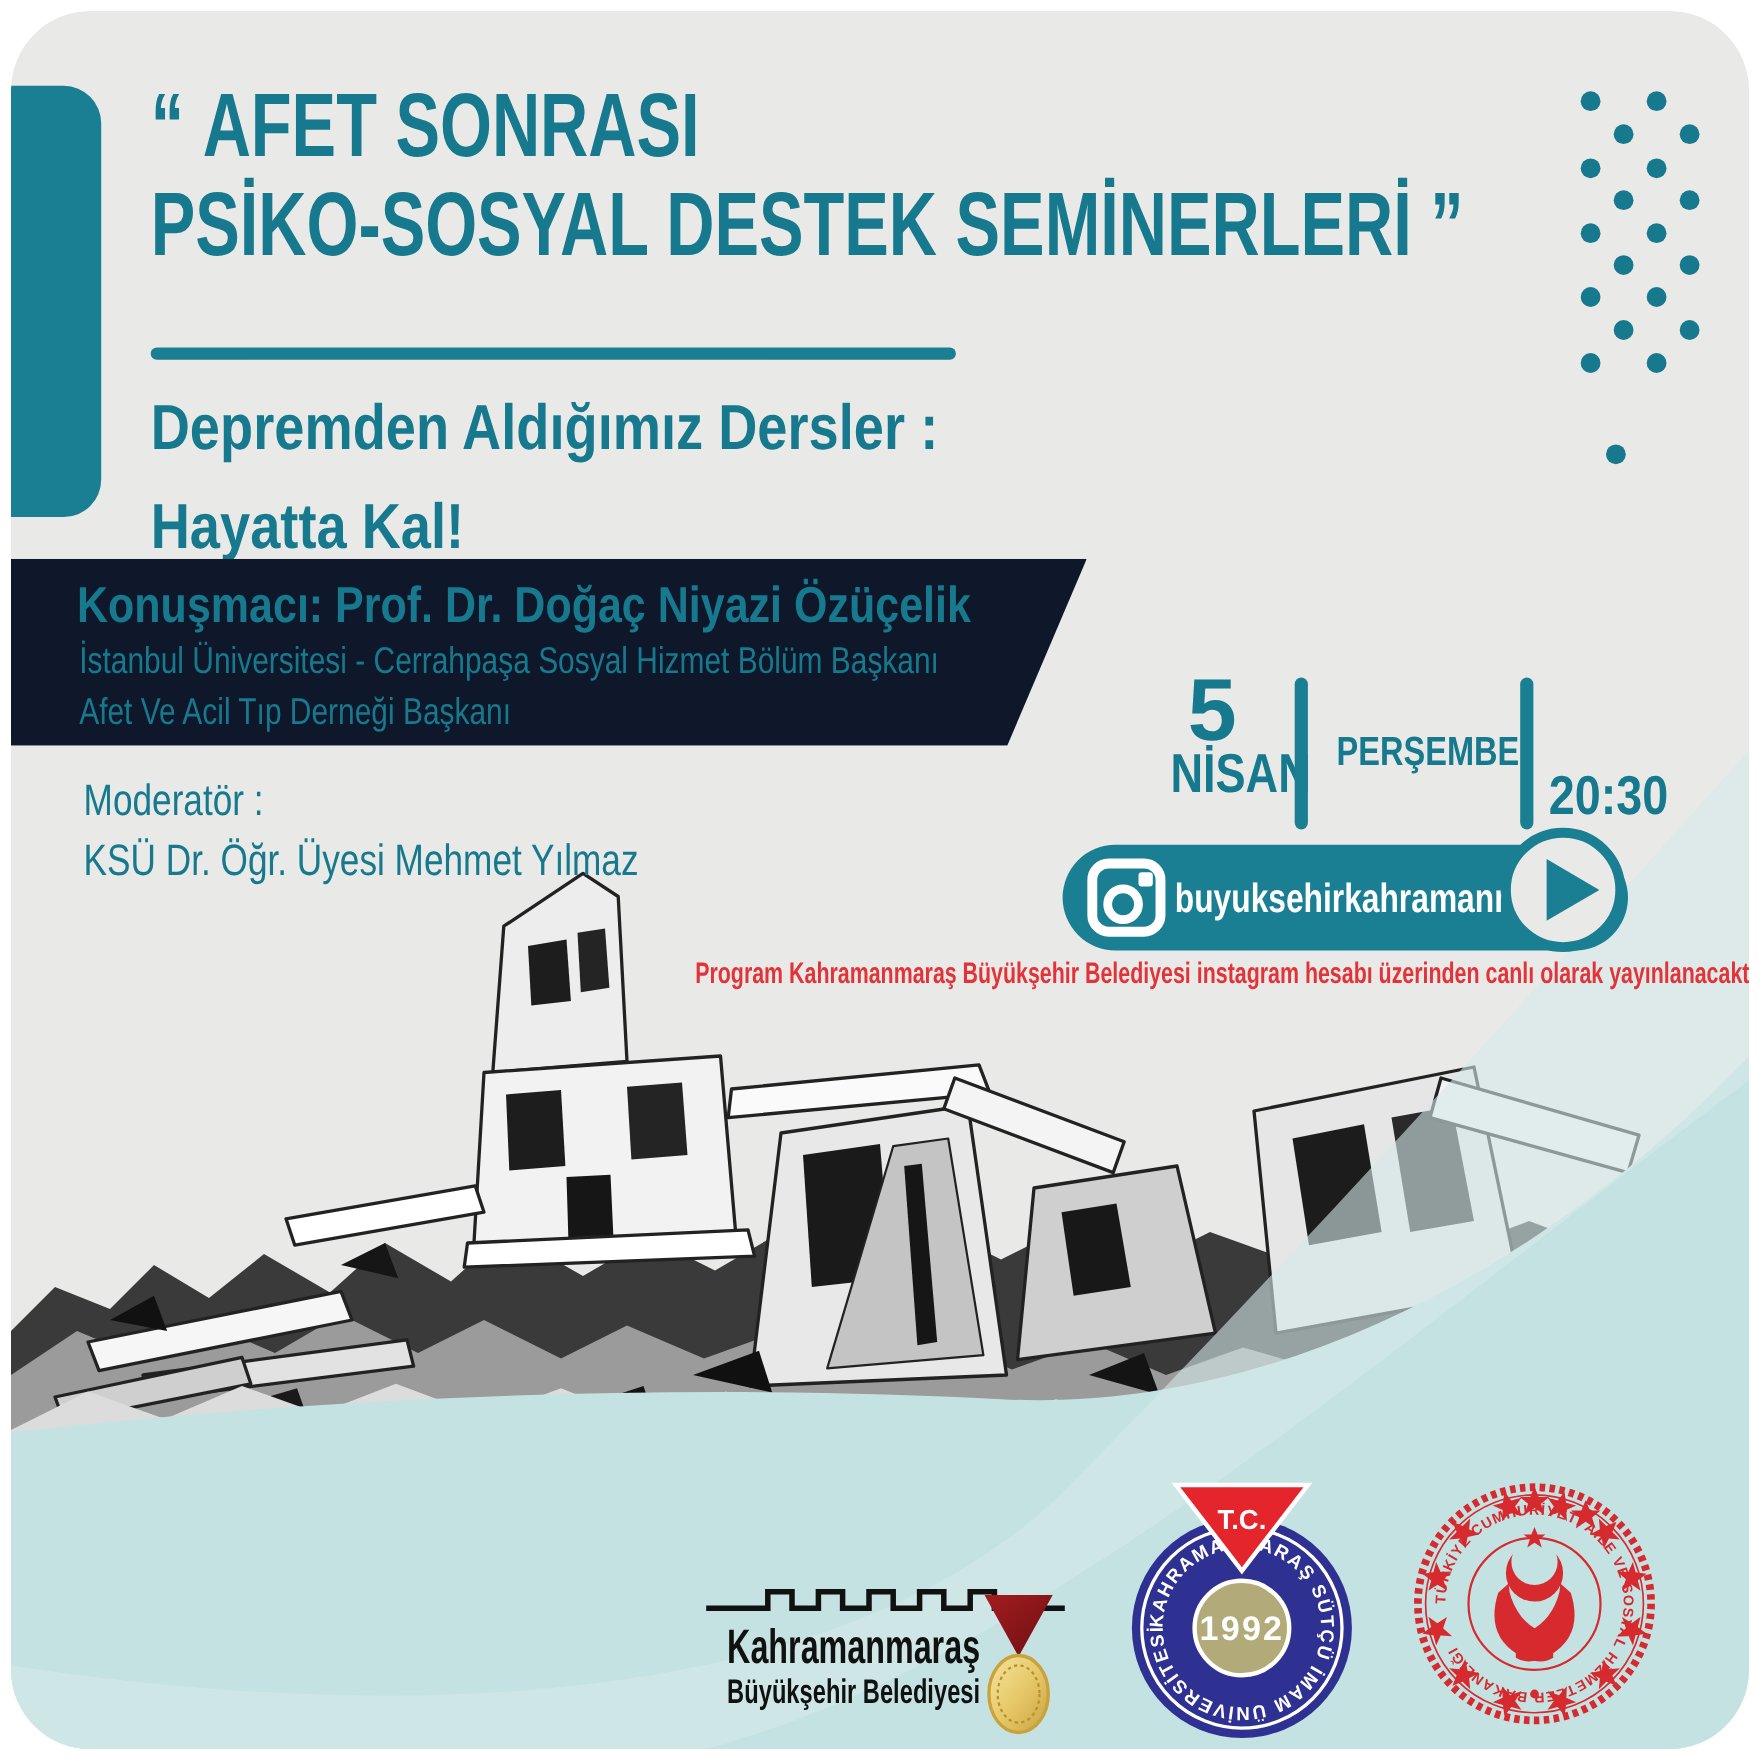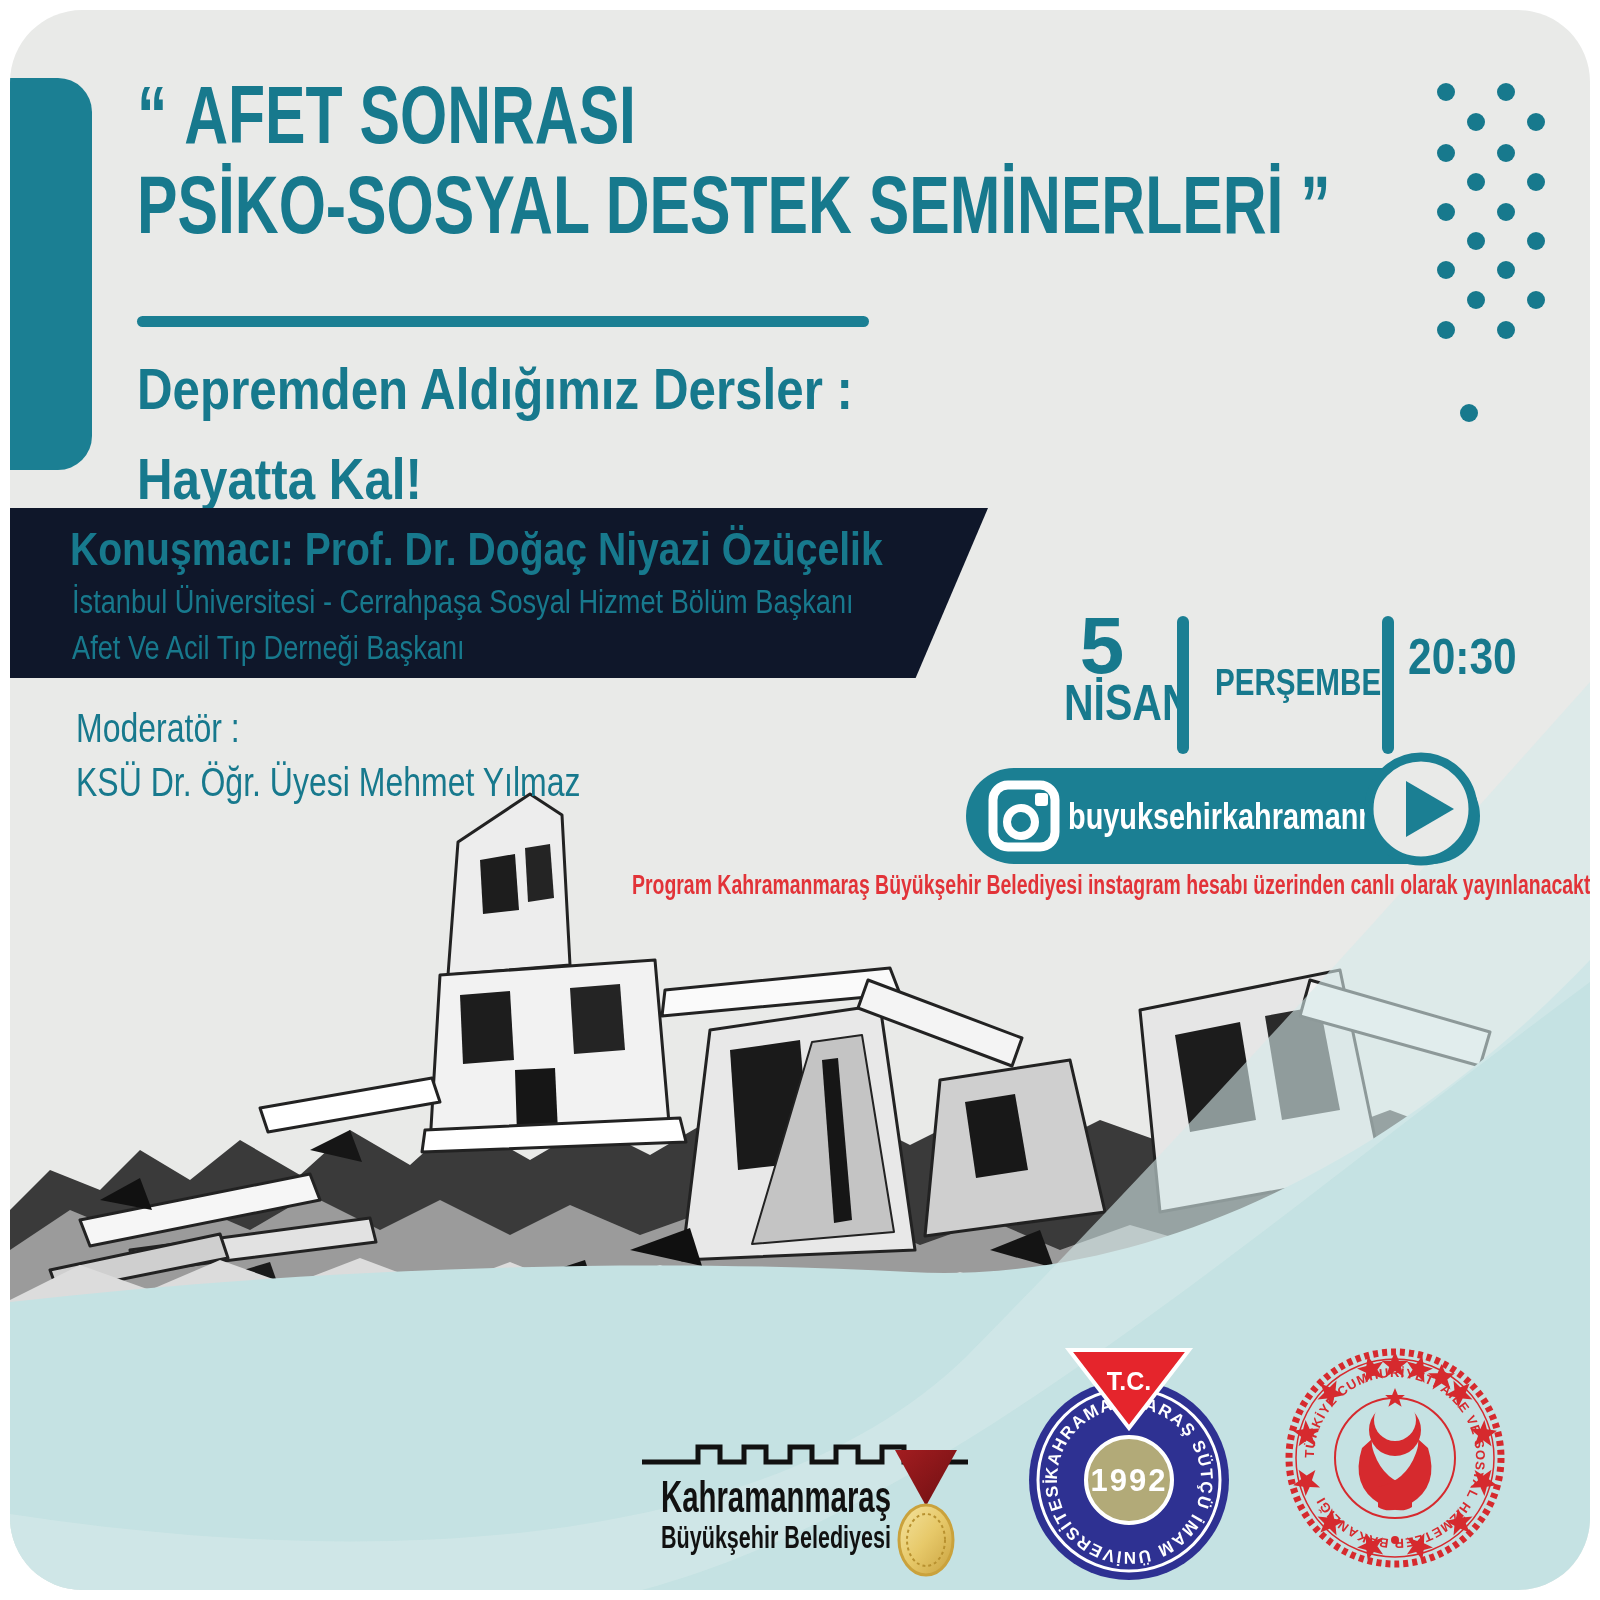--- a/index.html
+++ b/index.html
@@ -156,21 +156,21 @@
     <span>5</span>
   </div>
   <div class="abs teal sched-month" style="left:1040px;top:668px;width:160px;text-align:left;">
     <span class="cond" style="transform:scaleX(0.82);transform-origin:center top;">NİSAN</span>
   </div>
   <div class="sched-sep" style="left:1167px;top:606px;"></div>
   <div class="abs teal sched-weekday" style="left:1205px;top:652px;">
     <span class="cond" style="transform:scaleX(0.8);">PERŞEMBE</span>
   </div>
   <div class="sched-sep" style="left:1372px;top:606px;"></div>
-  <div class="abs teal sched-time" style="left:1398px;top:618px;">
+  <div class="abs teal sched-time" style="left:1398px;top:684px;">
     <span class="cond" style="transform:scaleX(0.85);">20:30</span>
   </div>
 
   <section class="insta-bar">
     <svg class="abs" style="left:22px;top:12px;" width="72" height="72" viewBox="0 0 72 72">
       <rect x="5" y="5" width="62" height="62" rx="15" fill="none" stroke="#ffffff" stroke-width="9"></rect>
       <circle cx="33" cy="42" r="14" fill="none" stroke="#ffffff" stroke-width="8"></circle>
       <rect x="47" y="13" width="13" height="13" rx="3" fill="#ffffff"></rect>
     </svg>
     <div class="insta-handle">

